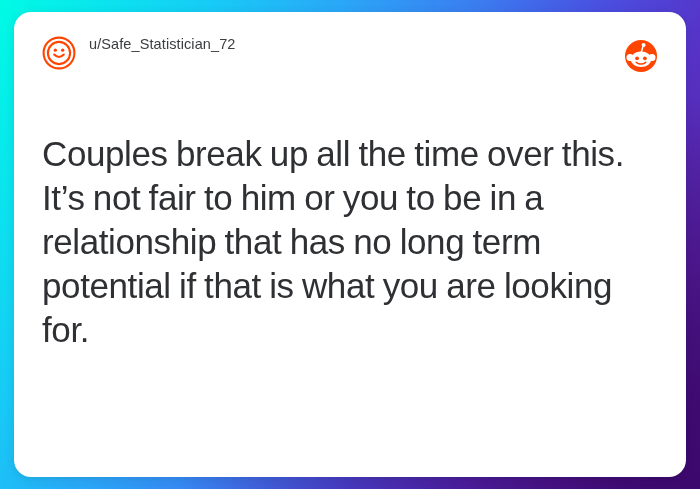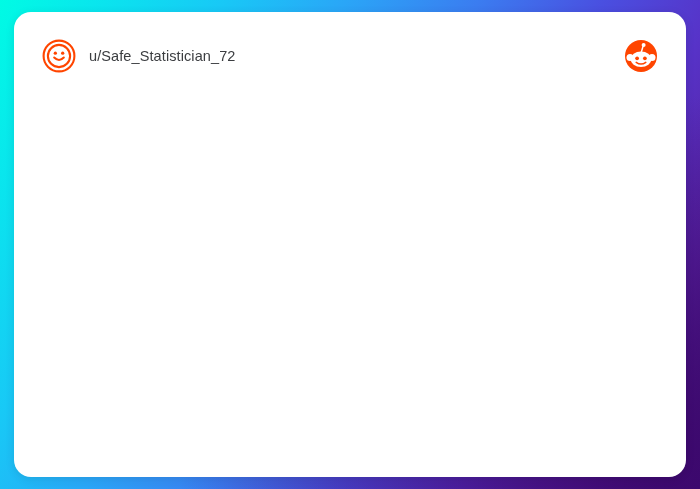--- a/index.html
+++ b/index.html
@@ -42,21 +42,20 @@
     border-radius: 17px;
     box-shadow: 0 2px 10px rgba(0,0,0,0.10);
     box-sizing: border-box;
     padding: 24px 28px 0 28px;
     overflow: hidden;
   }
 
   
   #header {
     display: flex;
-    align-items: center;
     height: 40px;
     position: relative;
   }
 
   .avatar {
     width: 34px;
     height: 34px;
     flex: 0 0 34px;
     display: block;
   }
@@ -124,15 +123,16 @@
         <circle cx="28.0" cy="18.6" r="3.5" fill="#ffffff"></circle>
 
         <circle cx="13.1" cy="19.3" r="1.85" fill="#ff4500"></circle>
         <circle cx="20.9" cy="19.3" r="1.85" fill="#ff4500"></circle>
 
         <path d="M12.2 23.4 Q17 26.8 21.8 23.4" fill="none" stroke="#ff4500" stroke-width="1.5" stroke-linecap="round"></path>
       </svg>
 
     </div>
 
+    <div id="body-text">Couples break up all the time over this. It’s not fair to him or you to be in a relationship that has no long term potential if that is what you are looking for.</div>
 
   </div>
 </div>
 
 </body></html>

